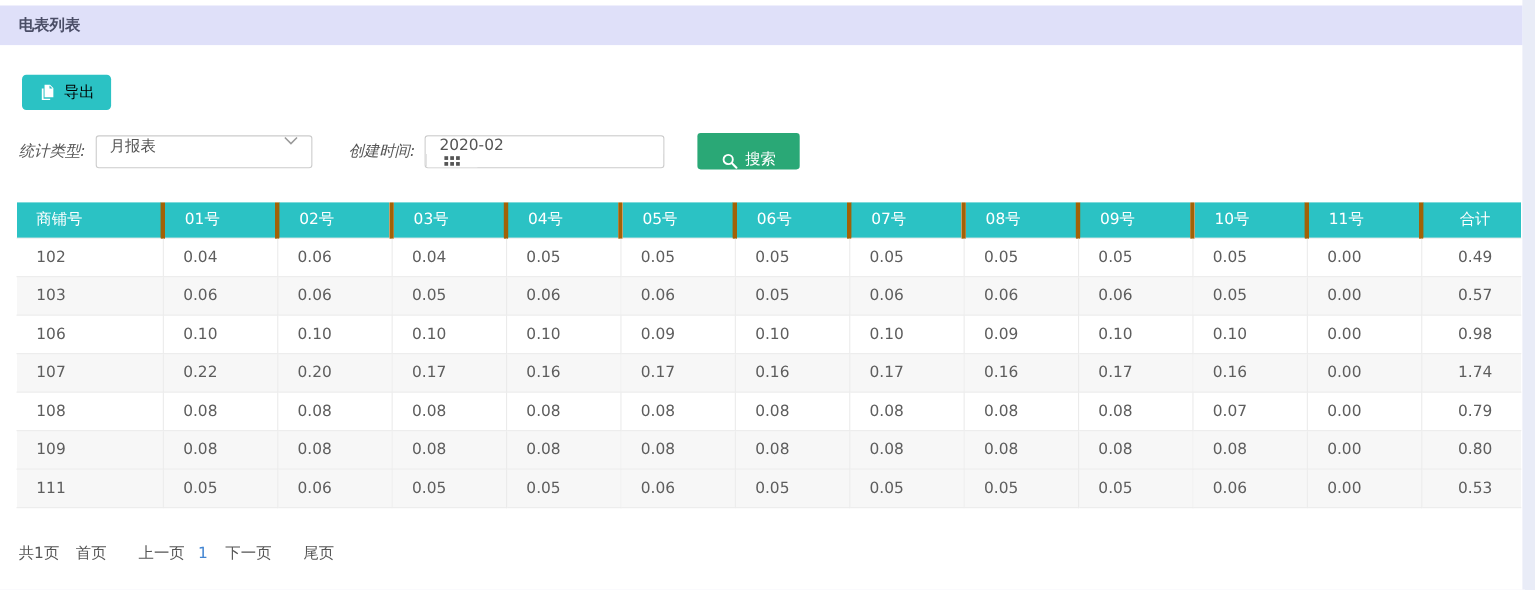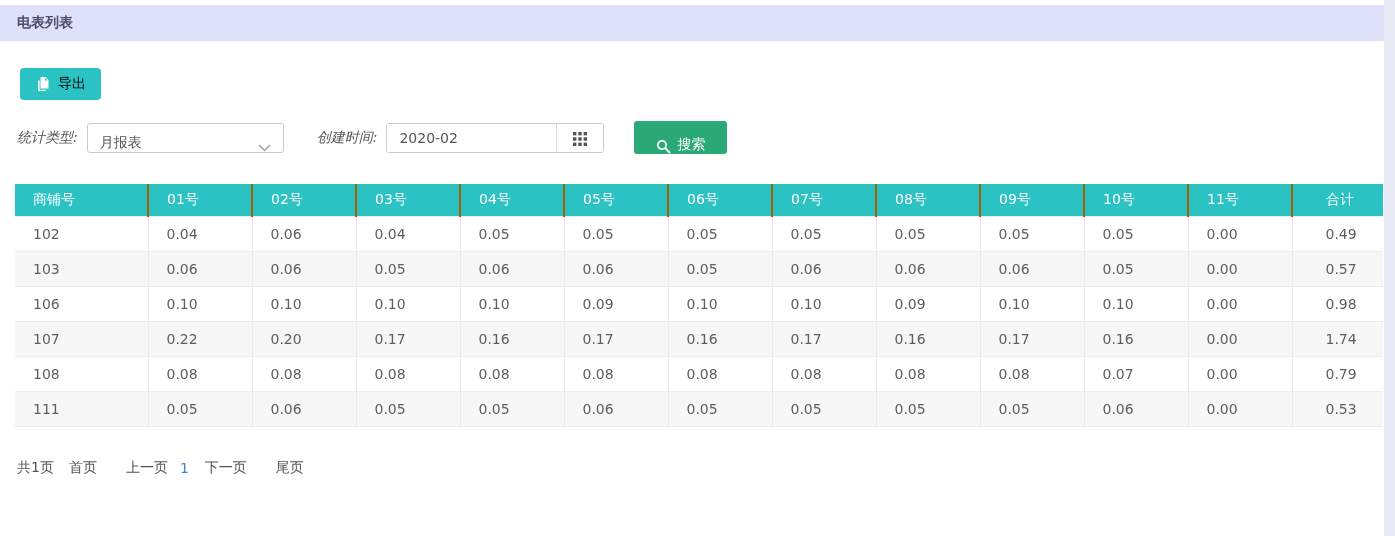--- a/index.html
+++ b/index.html
@@ -10,36 +10,36 @@
   .titlebar { margin-top:5px; height:36px; background:#dfe0f9; display:flex; align-items:center;
     padding-left:17px; font-size:14px; font-weight:bold; color:#4a4d66; }
 
   .btn-export { display:inline-flex; align-items:center; gap:7px; margin:27px 0 0 20px;
     height:32px; padding:0 15px; background:#2bc2c4; color:#000000; border:none; border-radius:4px;
     font-size:14px; cursor:pointer; font-family:inherit; }
 
   .filter-row { display:flex; align-items:center; margin:21px 0 0 17px; font-size:14px; color:#555; }
   .flabel { color:#555;font-style:italic; }
   .select-box { width:197px; height:30px; border:1px solid #ccc; border-radius:3px; background:#fff;
-    display:flex; align-items:flex-end; justify-content:space-between; padding:0 12px; margin-left:9px;
+    display:flex; align-items:flex-start; justify-content:space-between; padding:0 12px; margin-left:9px;
     color:#555; cursor:pointer; }
   .lbl2 { margin-left:33px; }
   .input-group { display:flex; width:218px; height:30px; border:1px solid #ccc; border-radius:3px;
-    margin-left:9px; background:#fff; overflow:hidden; }
+    margin-left:9px; background:#fff; overflow:hidden;flex-direction:column; }
   .input-group input { flex:1; border:none; outline:none; padding:0 12px; font-size:14px; color:#555;
     font-family:inherit; min-width:0; }
   .addon { width:47px; border-left:1px solid #ddd; display:flex; align-items:center; justify-content:center;
     cursor:pointer; background:#fff; }
   .btn-search { display:inline-flex; align-items:flex-end; justify-content:center; gap:6px; margin-left:30px;
     width:93px; height:33px; background:#2aa876; color:#fff; border:none; border-radius:3px;
     font-size:14px; cursor:pointer; font-family:inherit; }
 
   table { margin:30px 0 0 15px; width:1368px; border-collapse:collapse; table-layout:fixed; font-size:14px; }
   th { background:#2bc2c4; color:#fff; font-weight:normal; text-align:left; padding:7px 6px 7px 18px;
-    border-left:2px solid #a16207; white-space:nowrap; overflow:hidden; }
+    border-left:4px solid #a16207; white-space:nowrap; overflow:hidden; }
   th:first-child { border-left:none; }
   td { padding:9px 6px 9px 18px; color:#5e5e5e; border:1px solid #ebebeb; background:#fff;
     white-space:nowrap; overflow:hidden; }
   tr:nth-child(2) td, tr:nth-child(4) td, tr:nth-child(6) td, tr:nth-child(7) td { background:#f7f7f7; }
   td:first-child { border-left:none; }
   td:last-child, th:last-child { border-right:none;padding-left:33px; }
 
   .pagination { display:flex; align-items:center; margin:32px 0 0 17px; font-size:14px; color:#555; }
   .pagination a { color:#555; text-decoration:none; cursor:pointer; }
   .pagination .pg-total { margin-right:15px; }
@@ -216,20 +216,35 @@
           <td>0.08</td>
           <td>0.08</td>
           <td>0.08</td>
           <td>0.08</td>
           <td>0.08</td>
           <td>0.07</td>
           <td>0.00</td>
           <td>0.79</td>
         </tr>
         <tr>
+          <td>109</td>
+          <td>0.08</td>
+          <td>0.08</td>
+          <td>0.08</td>
+          <td>0.08</td>
+          <td>0.08</td>
+          <td>0.08</td>
+          <td>0.08</td>
+          <td>0.08</td>
+          <td>0.08</td>
+          <td>0.08</td>
+          <td>0.00</td>
+          <td>0.80</td>
+        </tr>
+        <tr>
           <td>111</td>
           <td>0.05</td>
           <td>0.06</td>
           <td>0.05</td>
           <td>0.05</td>
           <td>0.06</td>
           <td>0.05</td>
           <td>0.05</td>
           <td>0.05</td>
           <td>0.05</td>

